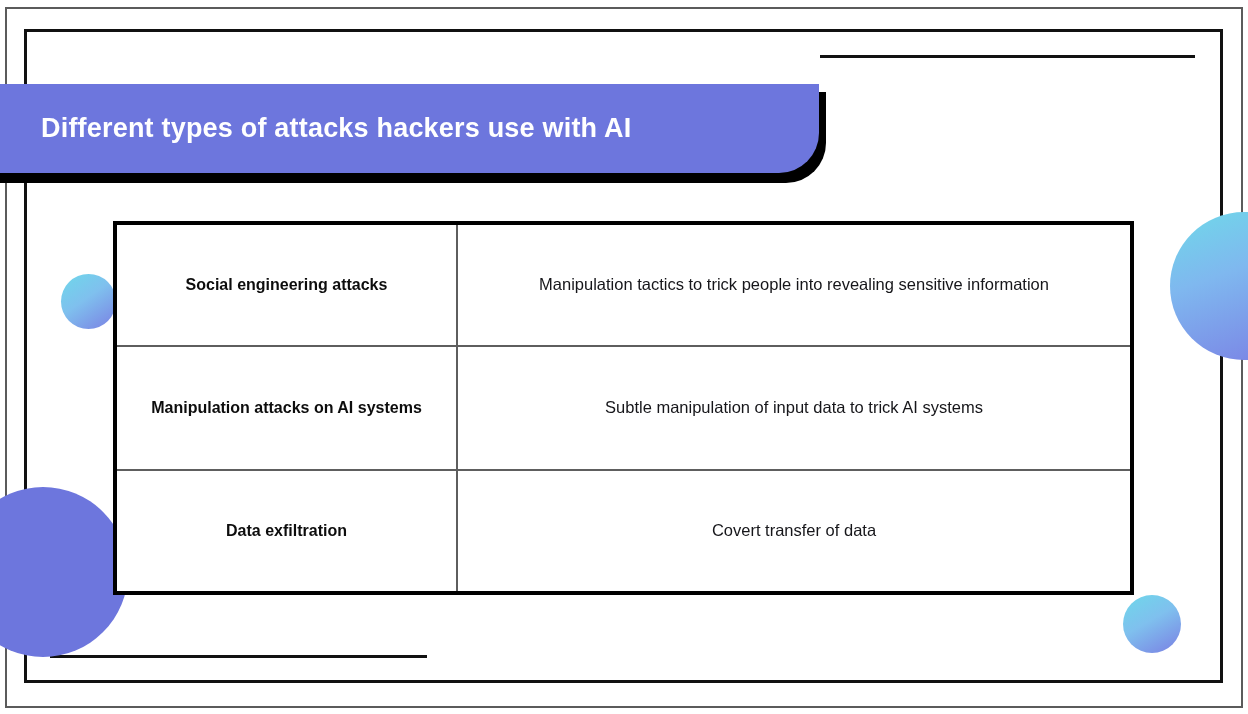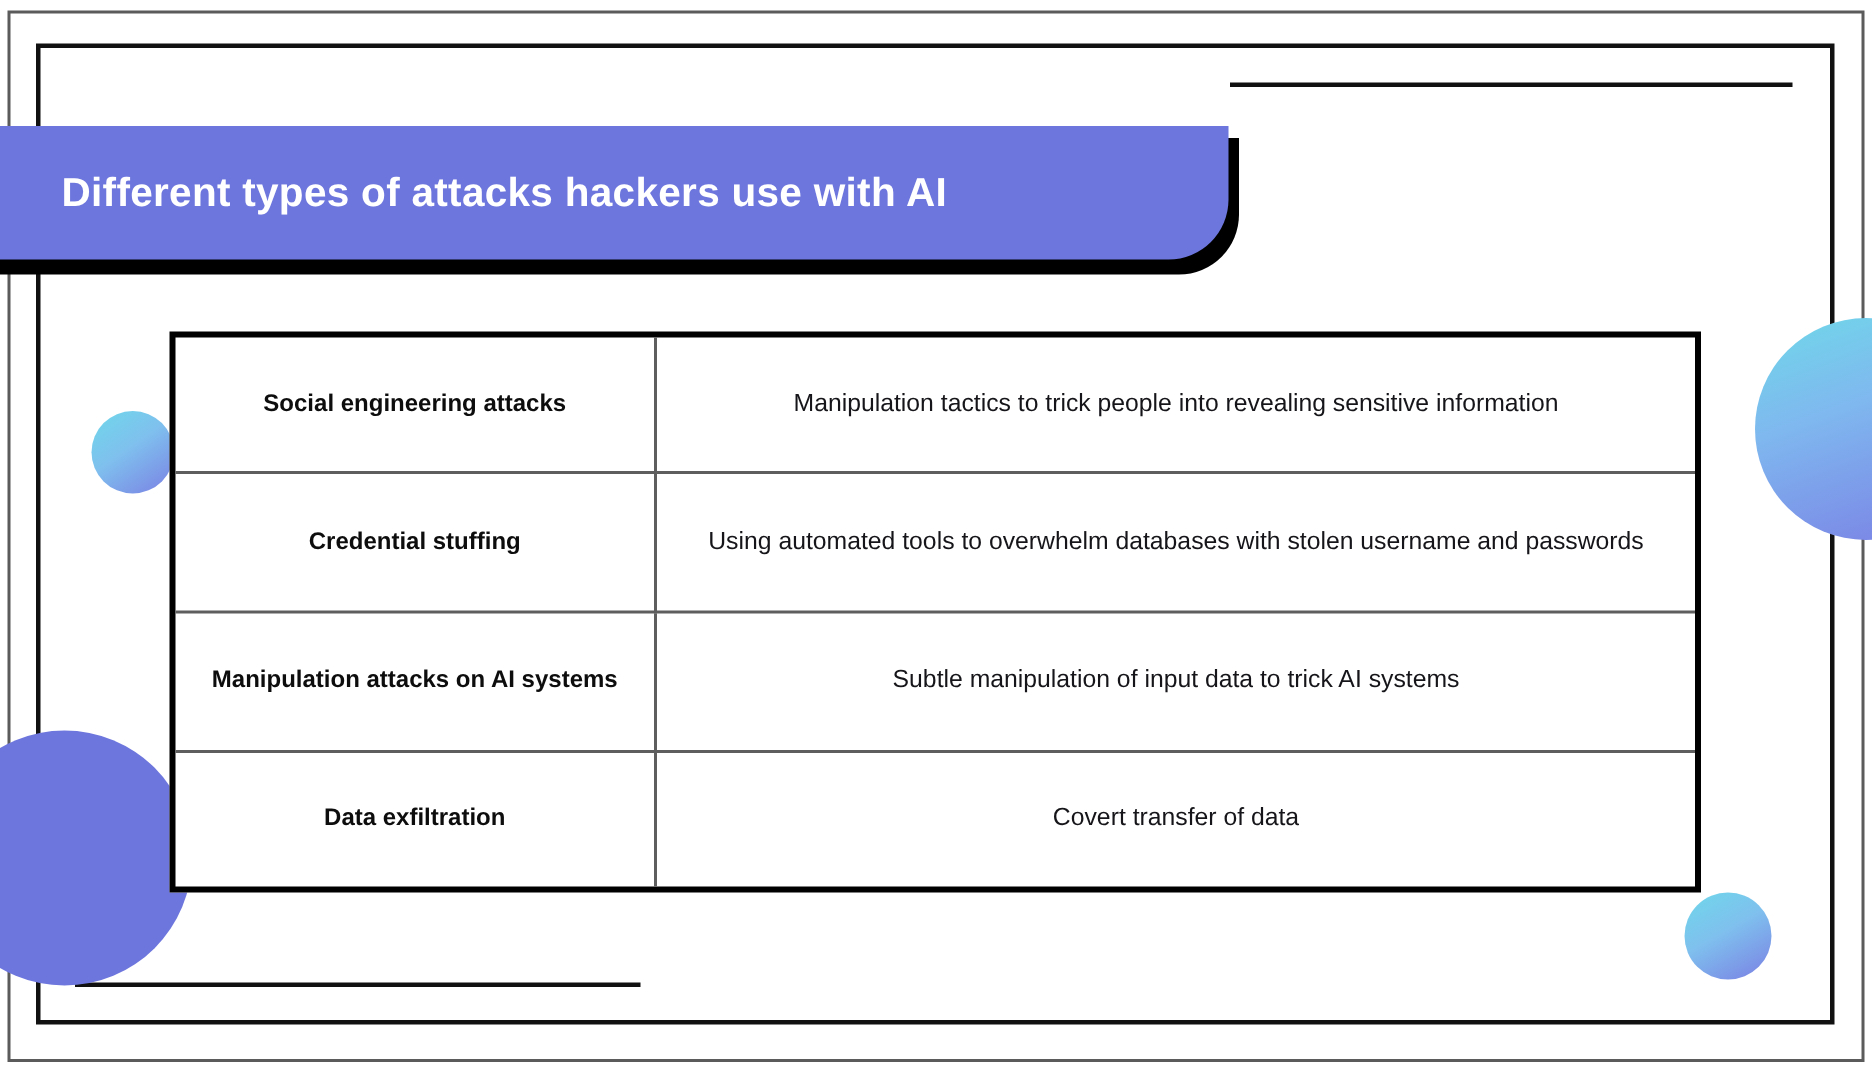--- a/index.html
+++ b/index.html
@@ -133,21 +133,21 @@
     background: #ffffff;
   }
   table.attack-table {
     width: 100%;
     height: 100%;
     border-collapse: collapse;
     table-layout: fixed;
   }
   table.attack-table td {
     border-bottom: 2px solid #5e5e5e;
-    padding: 8px;
+    padding: 18px;
     vertical-align: middle;
   }
   table.attack-table tr:last-child td {
     border-bottom: none;
   }
   td.col-term {
     width: 303px;
     border-right: 2px solid #5e5e5e;
     text-align: center;
     font-weight: bold;
@@ -184,24 +184,20 @@
   <div class="banner">
     <div class="banner-title">Different types of attacks hackers use with AI</div>
   </div>
 
   <div class="table-wrap">
     <table class="attack-table">
       <tbody>
         <tr>
           <td class="col-term">Social engineering attacks</td>
           <td class="col-desc">Manipulation tactics to trick people into revealing sensitive information</td>
-        </tr>
-        <tr>
-          <td class="col-term">Credential stuffing</td>
-          <td class="col-desc">Using automated tools to overwhelm databases with stolen username and passwords</td>
         </tr>
         <tr>
           <td class="col-term">Manipulation attacks on AI systems</td>
           <td class="col-desc">Subtle manipulation of input data to trick AI systems</td>
         </tr>
         <tr>
           <td class="col-term">Data exfiltration</td>
           <td class="col-desc">Covert transfer of data</td>
         </tr>
       </tbody>

